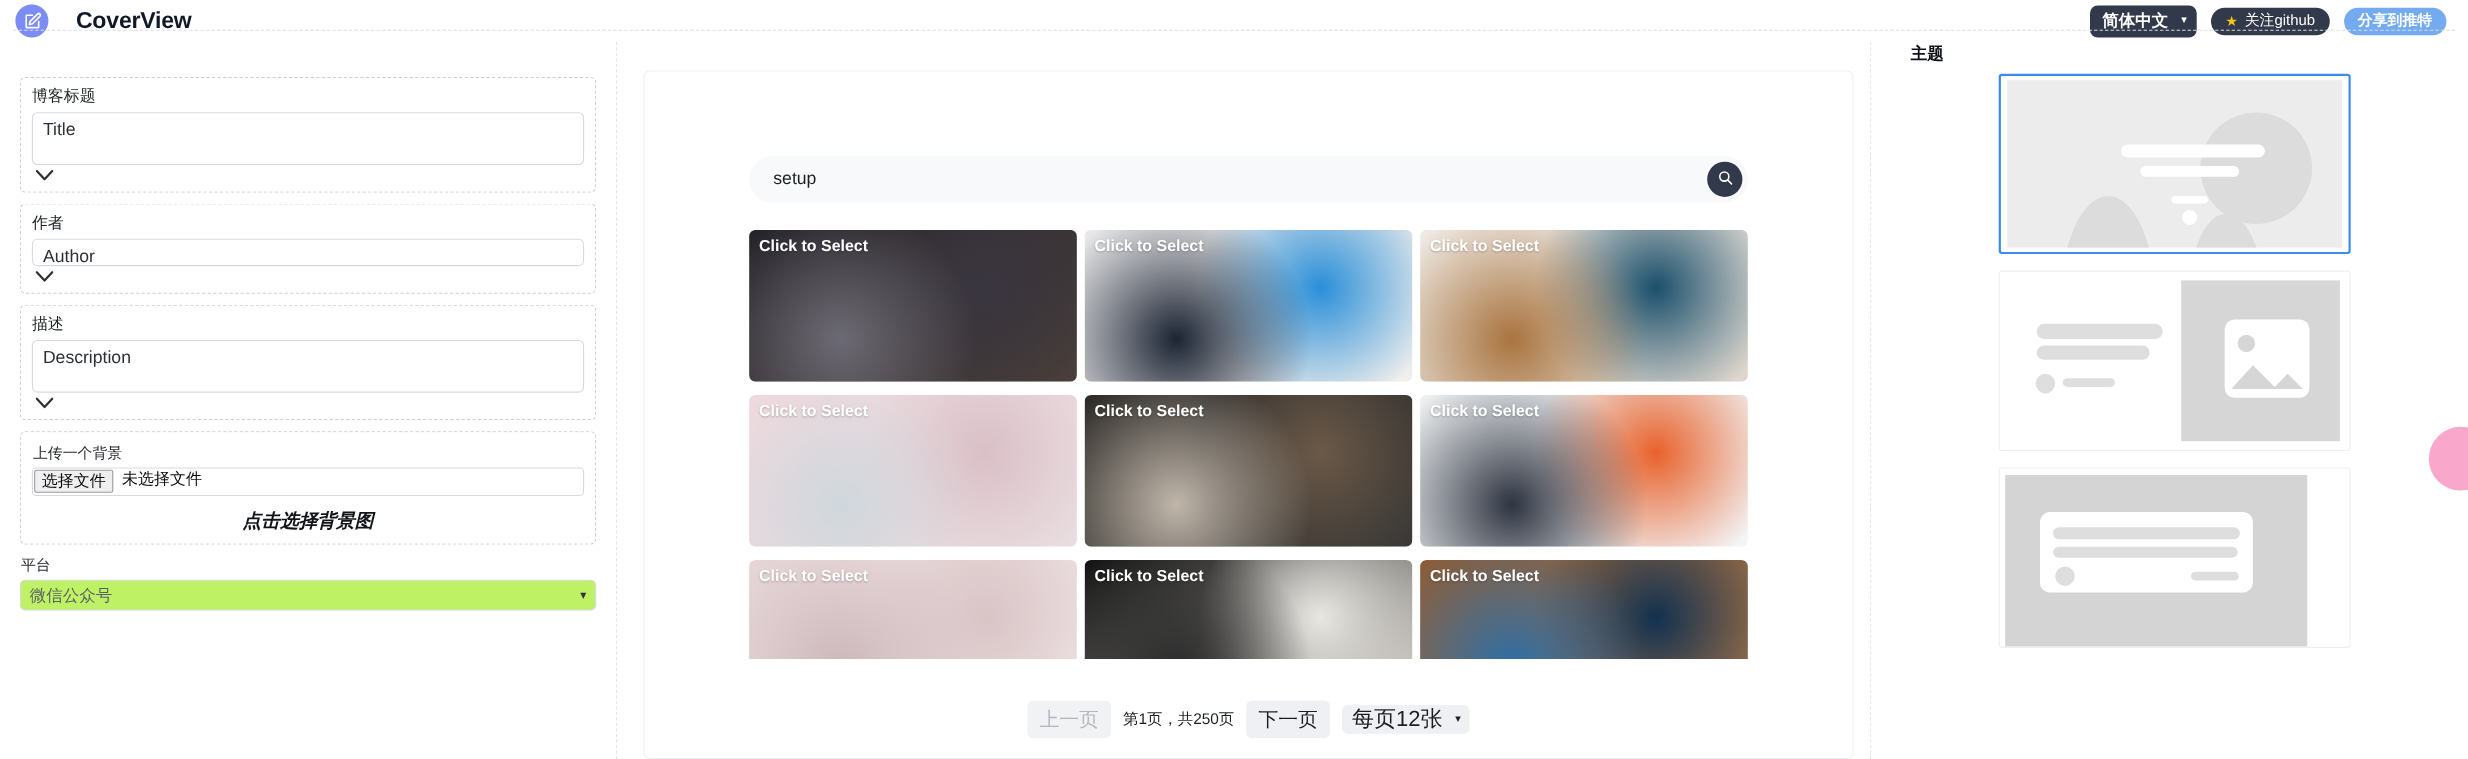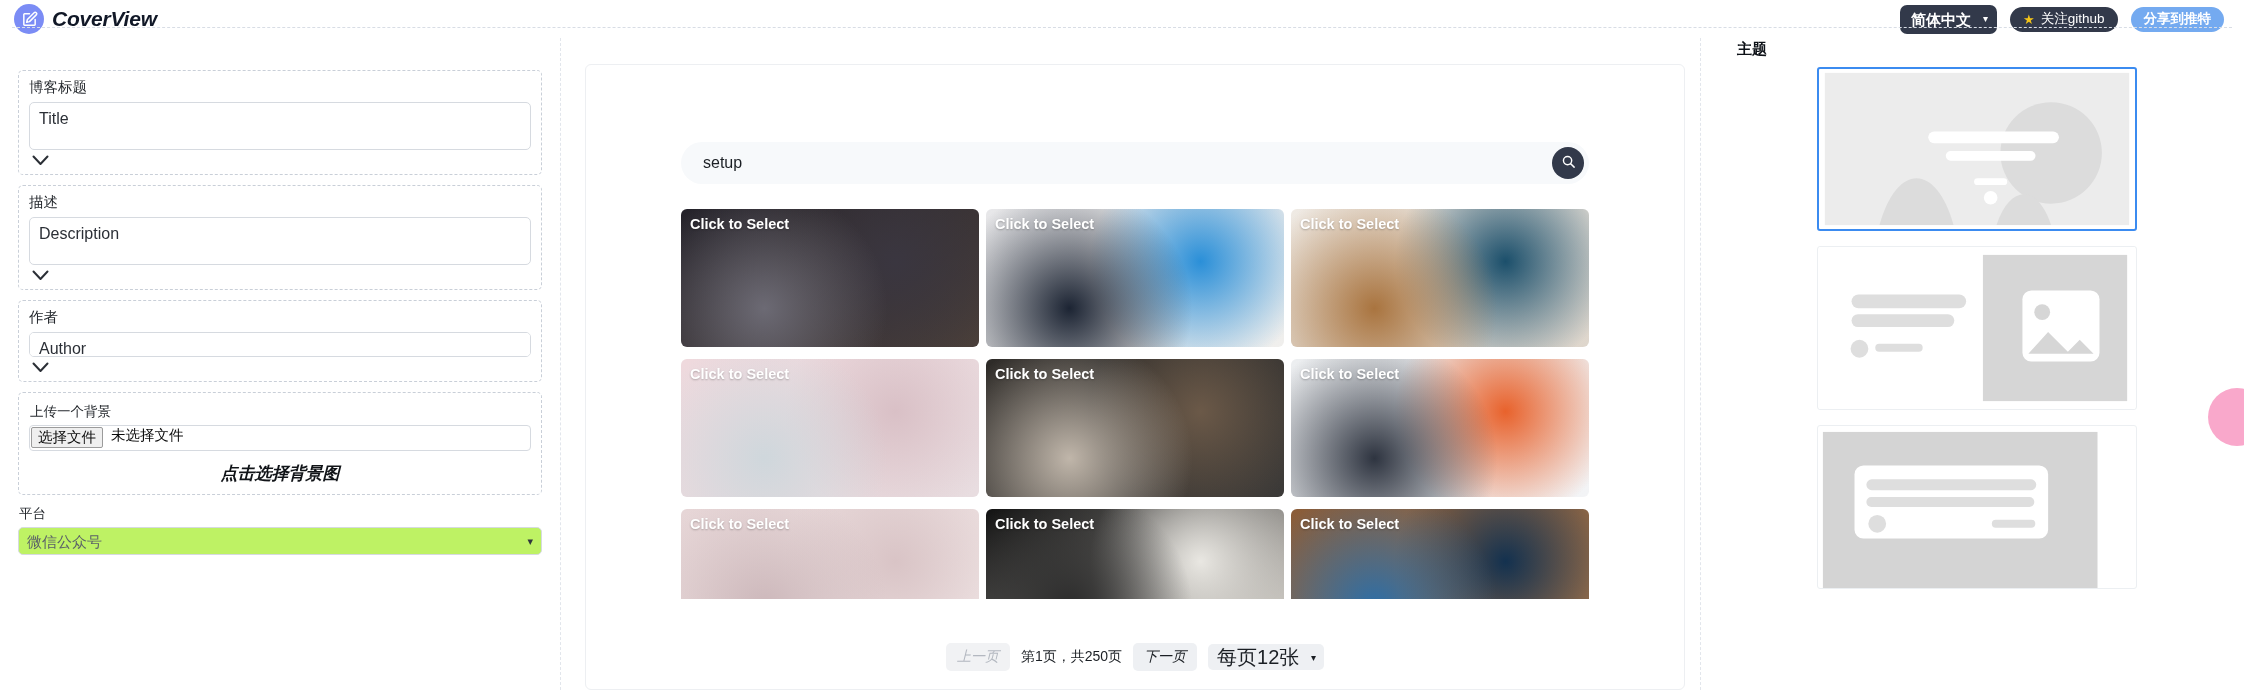--- a/index.html
+++ b/index.html
@@ -12,21 +12,21 @@
   }
 
   
   .header {
     position: absolute; top: 0; left: 0;
     width: 2244px; height: 38px;
     display: flex; align-items: center;
     padding: 0 14px;
     background: #ffffff;
   }
-  .brand { display: flex; align-items: center; gap: 8px; font-style: italic; }
+  .brand { display: flex; align-items: center; gap: 25px; }
   .brand-logo {
     width: 30px; height: 30px; border-radius: 50%;
     background: #7b8cf5;
     display: flex; align-items: center; justify-content: center;
   }
   .brand-logo svg { display: block; }
   .brand-title {
     font-size: 21px; font-weight: bold; color: #111827;
     letter-spacing: -0.2px;
   }
@@ -273,25 +273,24 @@
     z-index: 3;
     text-shadow: 0 1px 2px rgba(0,0,0,.25);
   }
   .pager {
     position: absolute; bottom: 18px; left: 0; right: 0;
     display: flex; align-items: center; justify-content: center;
     gap: 11px;
   }
   .pg-btn {
     border: none; border-radius: 5px;
-    font-size: 14px;
+    font-size: 18px;
     padding: 5px 11px;
     font-family: "Liberation Sans", sans-serif;
     cursor: pointer;
-    font-style: italic;
   }
   .pg-disabled { background: #f1f2f4; color: #b3b8c0; cursor: default; }
   .pg-active { background: #eef0f3; color: #1b1f24; }
   .pg-text { font-size: 14px; color: #1b1f24; }
   .pg-select {
     border: none; border-radius: 5px;
     background: #eef0f3; color: #1b1f24;
     font-size: 20px;
     height: 26px;
     padding: 0 24px 0 9px;
@@ -371,34 +370,34 @@
     <div class="chev-row">
       <span class="chev">
         <svg width="17" height="11" viewBox="0 0 17 11" fill="none" stroke="#2b2f36" stroke-width="2" stroke-linecap="round" stroke-linejoin="round">
             <path d="M1.5 1.5 8.5 9 15.5 1.5"></path>
           </svg>
       </span>
     </div>
   </div>
 
   <div class="field-box">
-    <label class="field-label">描述</label>
-    <textarea class="field-input ta-desc" style="">Description</textarea>
+    <label class="field-label">作者</label>
+    <textarea class="field-input ta-author" style="">Author</textarea>
     <div class="chev-row">
       <span class="chev">
         <svg width="17" height="11" viewBox="0 0 17 11" fill="none" stroke="#2b2f36" stroke-width="2" stroke-linecap="round" stroke-linejoin="round">
             <path d="M1.5 1.5 8.5 9 15.5 1.5"></path>
           </svg>
       </span>
     </div>
   </div>
 
   <div class="field-box">
-    <label class="field-label">作者</label>
-    <textarea class="field-input ta-author" style="">Author</textarea>
+    <label class="field-label">描述</label>
+    <textarea class="field-input ta-desc" style="">Description</textarea>
     <div class="chev-row">
       <span class="chev">
         <svg width="17" height="11" viewBox="0 0 17 11" fill="none" stroke="#2b2f36" stroke-width="2" stroke-linecap="round" stroke-linejoin="round">
             <path d="M1.5 1.5 8.5 9 15.5 1.5"></path>
           </svg>
       </span>
     </div>
   </div>
 
   <div class="upload-box">

